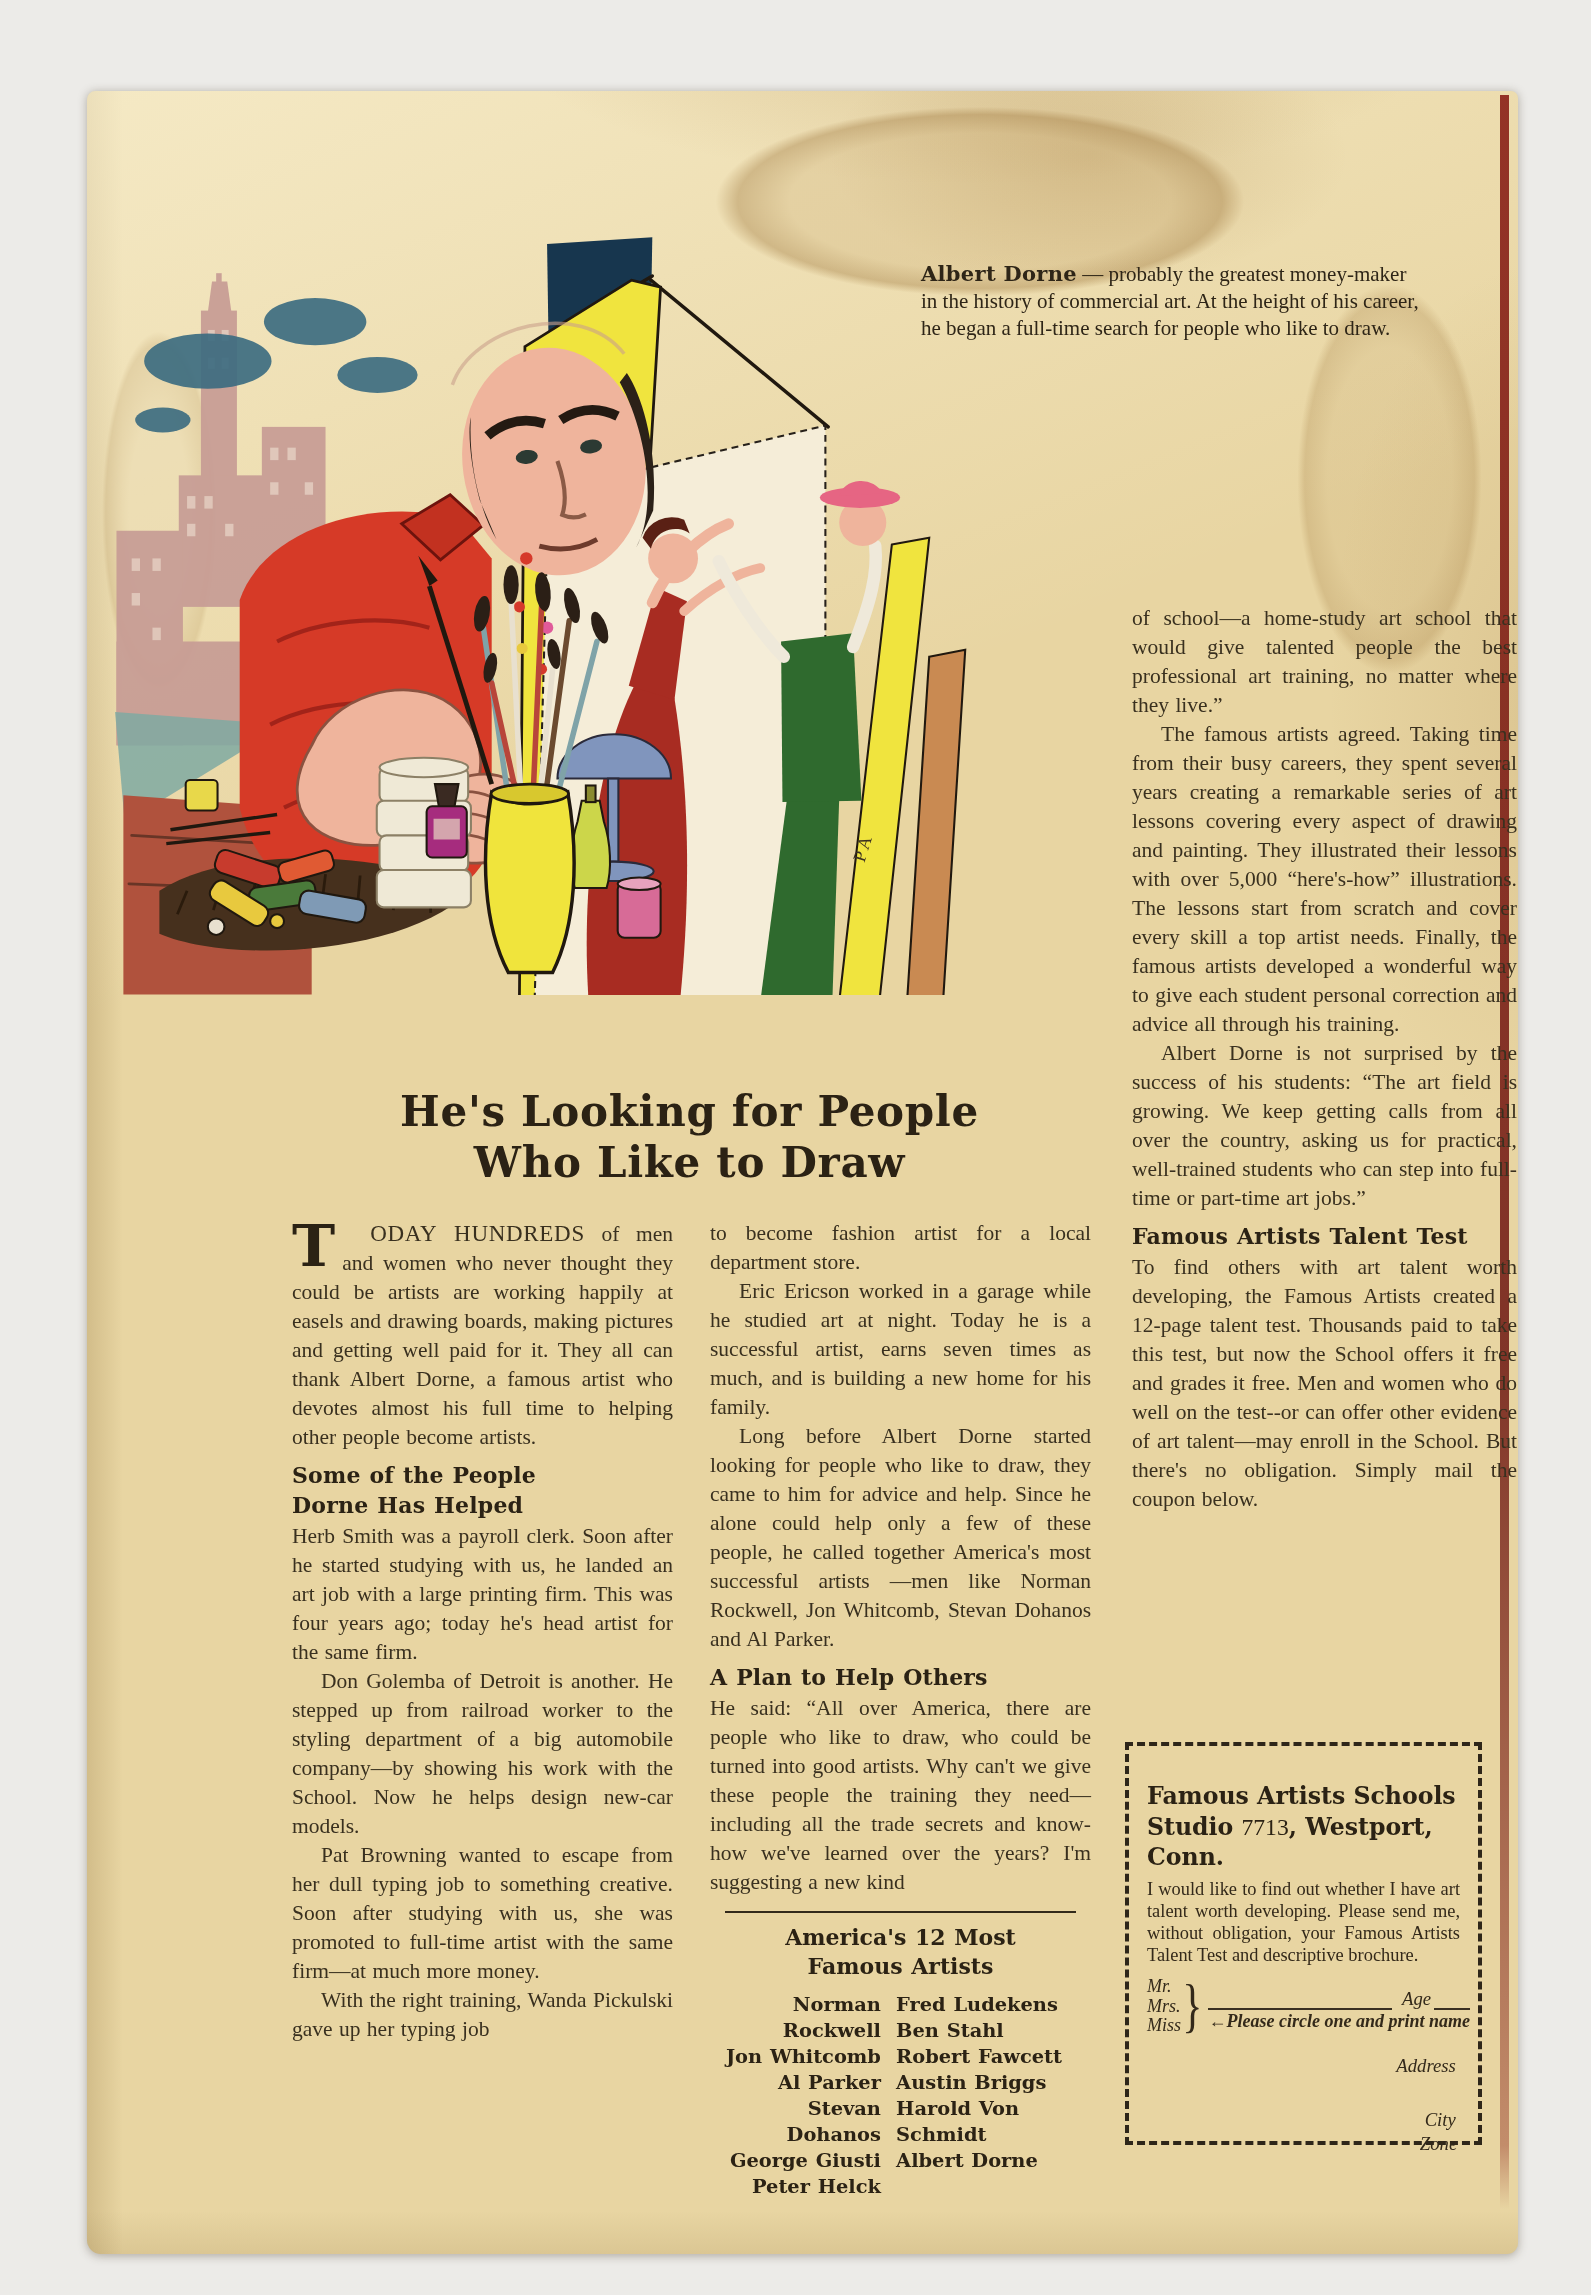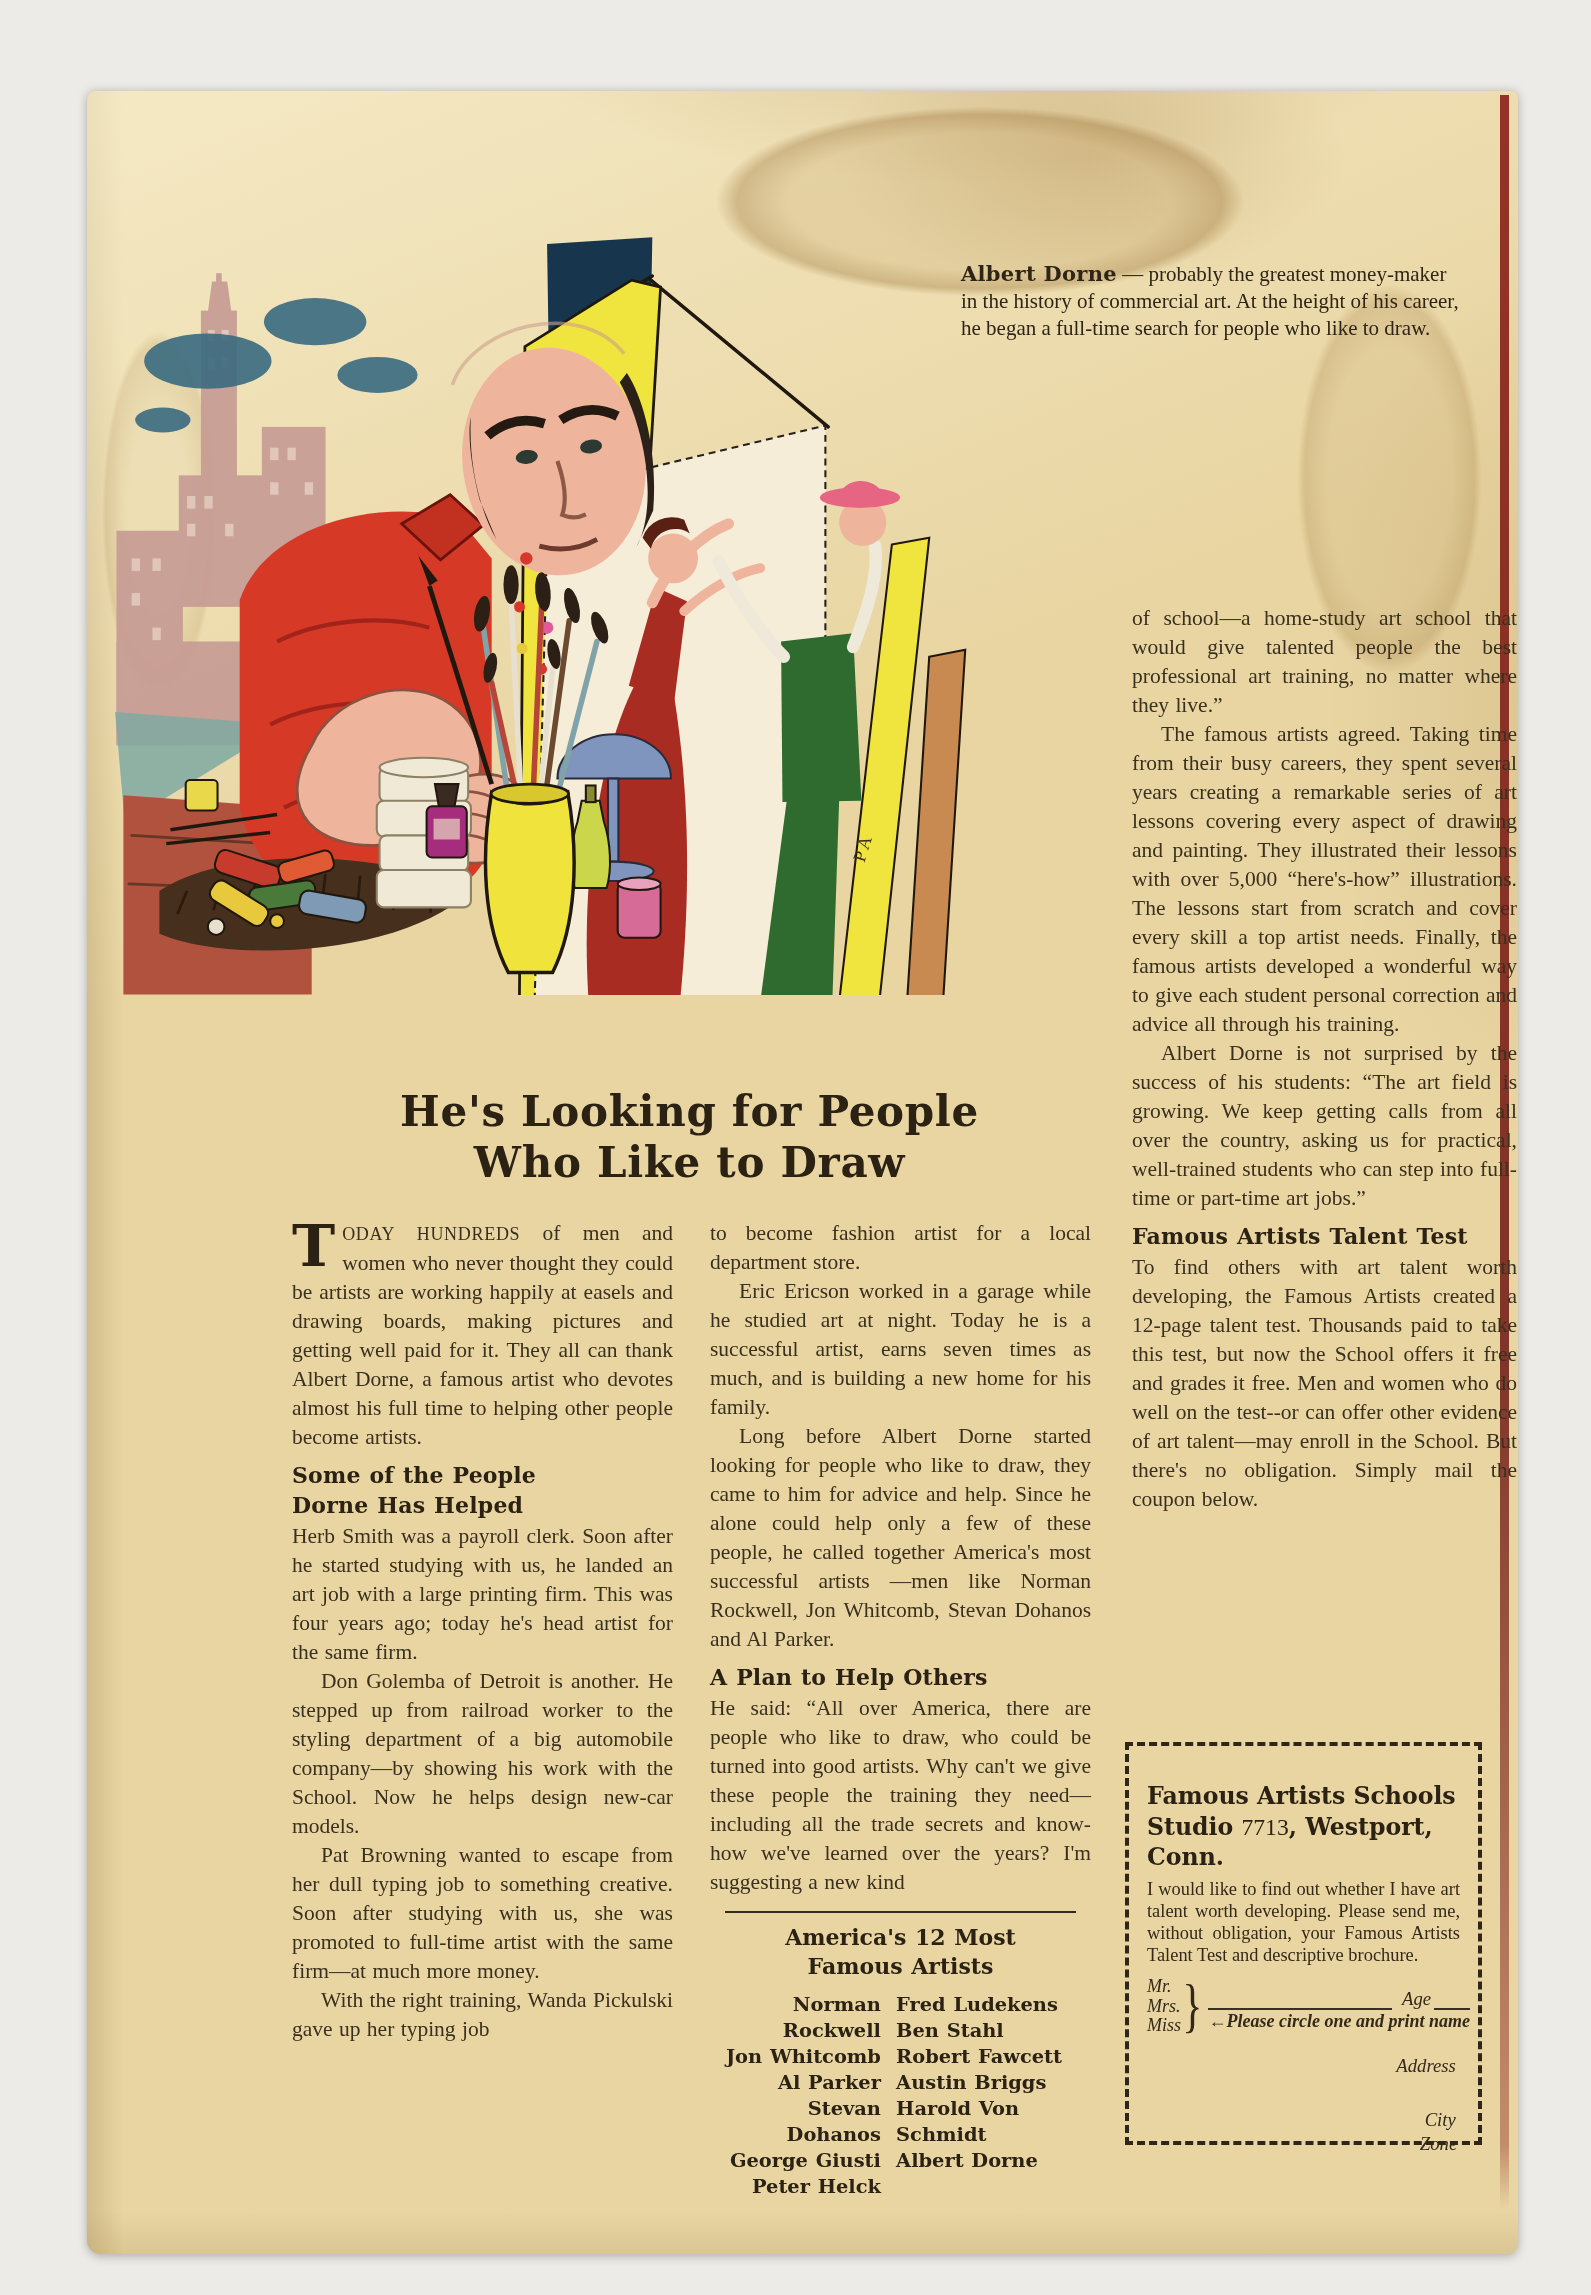--- a/index.html
+++ b/index.html
@@ -28,21 +28,21 @@
     background:radial-gradient(closest-side, rgba(171,128,62,.16) 52%, rgba(148,106,46,.34) 66%, rgba(171,128,62,0) 72%);}
   .stain.s2{left:1178px;top:125px;width:249px;height:526px;border-radius:50% 50% 40% 60%/45% 55% 50% 50%;
     background:radial-gradient(closest-side, rgba(160,118,55,.10) 50%, rgba(150,108,48,.22) 68%, rgba(160,118,55,0) 74%);}
   .stain.s3{left:-4.2px;top:180px;width:152px;height:485px;border-radius:40% 60% 55% 45%;
     background:radial-gradient(closest-side, rgba(235,220,180,.5) 40%, rgba(150,110,50,.15) 70%, rgba(150,110,50,0) 75%);}
   .spine{position:absolute;left:1413px;top:4.2px;width:9px;height:2114px;
     background:linear-gradient(180deg, rgba(138,32,23,.9), rgba(110,24,18,.85) 60%, rgba(138,32,23,.4) 97%, rgba(138,32,23,0));}
 
   
   .caption{
-    position:absolute;left:874px;top:169px;width:503px;
+    position:absolute;left:834px;top:169px;width:503px;
     font-size:21px;line-height:27px;color:#2e2517;
   }
   .caption b{font-family:"DejaVu Serif", serif;font-weight:bold;letter-spacing:0.3px;}
   .headline{
     position:absolute;left:166px;top:995px;width:873px;text-align:center;
     font-family:"DejaVu Serif", serif;font-weight:bold;
     font-size:42px;line-height:51px;color:#2b2214;letter-spacing:0.7px;
   }
   .col{
     position:absolute;font-size:21.5px;line-height:29px;text-align:justify;
@@ -55,21 +55,21 @@
   .col p.indent{text-indent:29px;}
   .subhead{
     font-family:"DejaVu Serif", serif;font-weight:bold;
     font-size:22px;line-height:30px;color:#2b2214;text-align:left;
     margin:8.3px 0 2.1px 0;letter-spacing:0.2px;
   }
   .dropcap{
     float:left;font-family:"DejaVu Serif", serif;font-weight:bold;
     font-size:58px;line-height:46px;padding:4.2px 7px 0 0;color:#2b2214;
   }
-  .smallcaps{font-size:18px;letter-spacing:0.7px;}
+  .smallcaps{font-size:23px;letter-spacing:0.7px;margin-left:28px;}
 
   
   .artists{margin-top:14px;text-align:center;}
   .artists .rule{border:0;border-top:2.1px solid #32291a;width:92%;margin:0 auto 9.7px auto;}
   .artists .t{
     font-family:"DejaVu Serif", serif;font-weight:bold;
     font-size:22px;line-height:29px;color:#2b2214;
   }
   .artists .cols{display:flex;justify-content:center;gap:15.2px;margin-top:11px;
     font-family:"DejaVu Serif", serif;font-weight:bold;font-size:19.4px;line-height:26px;color:#2b2214;}

